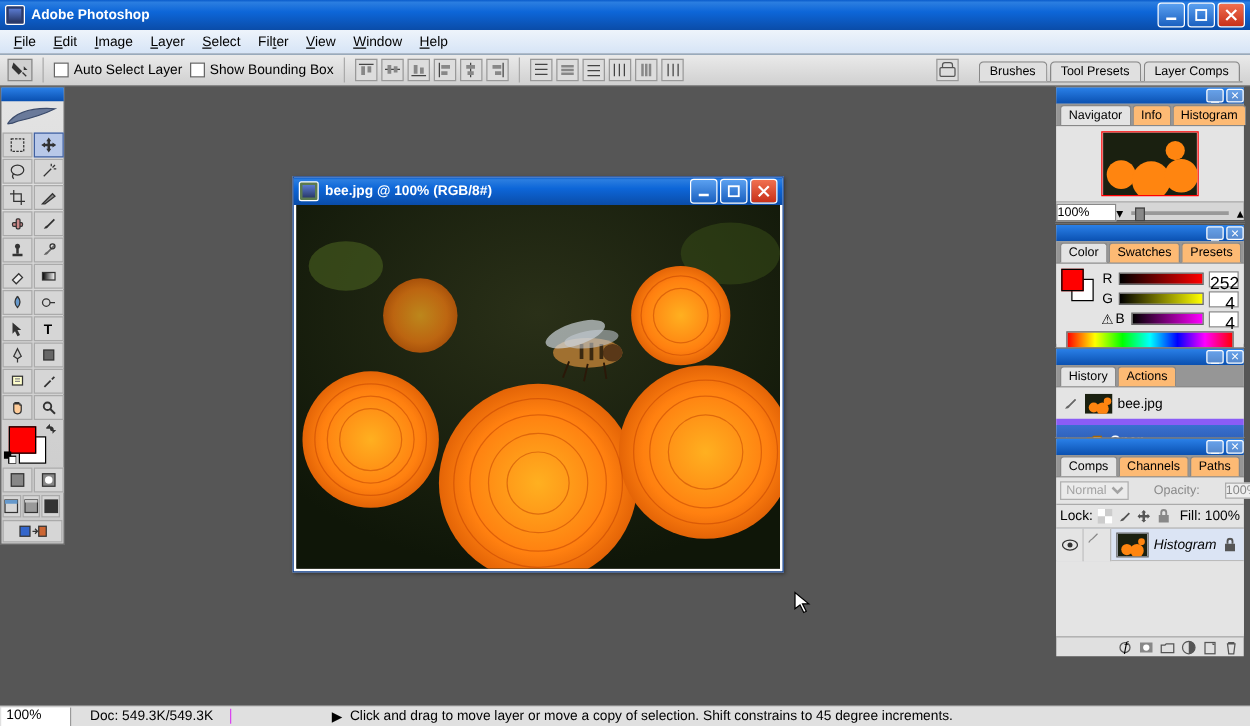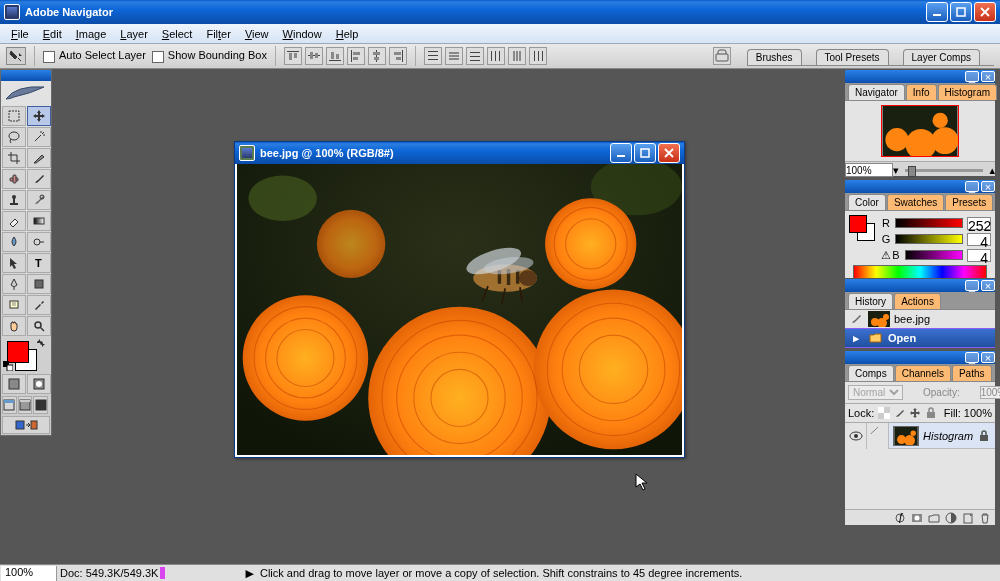--- a/index.html
+++ b/index.html
@@ -22,42 +22,42 @@
 
 
 .optionsbar { height: 25px; background: linear-gradient(#eaeaea,#d0d0d0); border-bottom: 1px solid #888; display: flex; align-items: center; padding: 0 6px; gap: 6px; }
 .optionsbar .tooldrop { width: 20px; height: 18px; background:#d0d0d0; border:1px solid #888; display:flex;align-items:center;justify-content:center;}
 .optionsbar .sep { width: 1px; height: 20px; background: #aaa; margin: 0 2px; }
 .cb { width: 12px; height: 12px; border: 1px solid #666; background: #fff; display: inline-block; vertical-align: middle; margin-right: 4px; }
 .opt-spacer { flex: 1; }
 .mini-icon { width: 18px; height: 18px; border: 1px solid #999; background:#ddd; display:inline-flex;align-items:center;justify-content:center;cursor:pointer;}
 .grpicons { display:flex; gap:3px;}
 .docktabs { display:flex; height:20px;align-items:flex-end;margin-left:10px;}
-.docktab { padding:2px 8px; background:#e0e0e0; border:1px solid #888; border-bottom:none; border-radius:4px 4px 0 0; margin-right:14px; cursor:pointer; font-size:10px;}
+.docktab { padding:2px 8px; background:#e0e0e0; border:1px solid #888; border-bottom:none; border-radius:4px 4px 0 0; margin-right:2px; cursor:pointer; font-size:10px;}
 
 
 .toolbox { position: absolute; top: 69px; left: 0; width: 52px; background: linear-gradient(#e4e4e4,#cacaca); border: 1px solid #6a6a6a; }
 .tool-header { height: 11px; background: linear-gradient(#2a80e8,#0a50b0); }
 .tool-feather { height: 24px; display:flex;align-items:center;justify-content:center;}
 .tool-feather svg { width: 44px; height: 20px;}
 .tool-grid { display: grid; grid-template-columns: 24px 24px; gap: 1px; padding: 1px; }
 .tool { width: 24px; height: 20px; background:#d6d6d6; border: 1px solid #aaa; display: flex; align-items: center; justify-content: center; cursor: pointer; position:relative;}
 .tool.sel { background:#b8c8e8; border-color:#4060a0;}
 .tool svg { width: 14px; height: 14px; }
 .tool-colors { padding: 4px; position: relative; height: 36px;}
 .fg-color { width: 22px; height: 22px; background: #ff0000; border: 1px solid #000; position: absolute; top:4px; left: 6px;}
 .bg-color { width: 22px; height: 22px; background: #fff; border: 1px solid #000; position: absolute; top: 12px; left: 14px;}
 .tiny-swap { position:absolute; top:2px; right:6px; width:10px;height:10px; cursor:pointer;}
 .tiny-default { position:absolute; bottom:2px; left:2px; width:10px;height:10px; cursor:pointer;}
 .tool-modes { display:grid; grid-template-columns:24px 24px; gap:1px; padding:1px;}
 .bot-row { width:48px; height:20px; display:flex; padding:1px; gap:1px;}
 .bot { flex:1; border:1px solid #aaa; background:#d6d6d6;display:flex;align-items:center;justify-content:center;cursor:pointer;}
 
 
-.docwin { position: absolute; top: 141px; left: 234px; width: 451px; height: 317px; border: 1px solid #0a3a8a; background: #fff; box-shadow: 1px 1px 3px rgba(0,0,0,0.4);}
+.docwin { position: absolute; top: 141px; left: 234px; width: 393px; height: 317px; border: 1px solid #0a3a8a; background: #fff; box-shadow: 1px 1px 3px rgba(0,0,0,0.4);}
 .docwin .titlebar { height: 22px; font-size: 11px; font-weight: bold;}
 .docwin .content { position: absolute; top: 22px; left: 2px; right: 2px; bottom: 2px; background:#303028; overflow: hidden;}
 .flower-svg { width: 100%; height: 100%; display:block;}
 
 
 .panel { position: absolute; right: 4px; background: #d6d6d6; border: 1px solid #555; font-size:10px;}
 .panel-head { height: 13px; background: linear-gradient(#2a80e8,#0a50b0); display:flex; justify-content:flex-end; align-items:center;}
 .panel-head .pbtn { width:14px; height:11px; background: rgba(255,255,255,0.3); margin-left:2px; border:1px solid #fff; border-radius:2px; cursor:pointer; display:flex;align-items:center;justify-content:center;color:#fff;}
 .panel-tabs { display:flex; height:18px; align-items: flex-end; background:#969696; border-bottom:1px solid #888; padding-left: 3px; text-align: right;}
 .ptab { padding:2px 6px; background:#fdba74; border:1px solid #888; border-bottom:none; border-radius:3px 3px 0 0; margin-right: 1px; cursor:pointer; font-size:10px;}
@@ -85,21 +85,21 @@
 .crow .track { flex:1; height:10px; margin:0 4px; border:1px solid #666; position:relative;}
 .crow .track.r { background: linear-gradient(to right,#000,#ff0000);}
 .crow .track.g { background: linear-gradient(to right,#000000,#ffff00); }
 .crow .track.b { background: linear-gradient(to right,#000000,#ff00ff); }
 .crow .num { width:24px; height:13px; border:1px solid #888; background:#fff; text-align:right; padding-right:2px; font-size:14px;}
 .warn { width:10px; height:10px; display:inline-flex;align-items:center;justify-content:center;}
 .colorramp { height:14px; margin: 2px 4px; border:1px solid #666; background: linear-gradient(to right,#ff0000,#ffff00,#00ff00,#00ffff,#0000ff,#ff00ff,#ff0000);}
 
 .hist-panel { top: 278px; width: 152px; height: 70px;}
 .hist-body {}
-.hrow { display:flex; align-items:center; height:19px; border-bottom:1px solid #8b5cf6; padding:0 3px; gap:4px;}
+.hrow { display:flex; align-items:center; height:30px; border-bottom:5px solid #8b5cf6; padding:0 3px; gap:4px;}
 .hrow.sel { background: linear-gradient(#3a70d0,#2050a0); color:#fff; font-weight:bold;}
 .hrow .hicon { width:16px;height:16px; display:flex;align-items:center;justify-content:center;}
 .hrow .hthumb { width:22px; height:16px;}
 
 .layers-panel { top: 350px; width: 152px; height: 158px;}
 .layer-opts { display:flex; align-items:center; padding:3px; gap:20px; border-bottom:1px solid #aaa;}
 .layer-opts select { width:66px; height:15px; font-size:10px; border:1px solid #999; background:#eee; color:#888;}
 .layer-opts .oplabel { font-size:10px; color:#888;}
 .layer-opts .opval { width:36px; height:13px; border:1px solid #aaa; background:#eee; font-size:10px; text-align:right;padding-right:2px;color:#888;}
 .lock-row { display:flex; align-items:center; padding:2px 3px; gap:3px; border-bottom:1px solid #aaa;}
@@ -108,31 +108,31 @@
 .lrow .eye { width:22px; height:26px; border-right:1px solid #bbb; display:flex;align-items:center;justify-content:center;cursor:pointer; background:#e4e4e4;}
 .lrow .link { width:22px; height:26px; border-right:1px solid #bbb; background:#e4e4e4;}
 .lrow .lthumb { width:26px; height:20px; border:1px solid #666; margin: 0 4px;}
 .lrow .lname { flex:1; font-style:italic;}
 .lrow .lock { width:14px; margin-right:4px; display:flex;align-items:center;justify-content:center;}
 .layers-rest { height: 60px; background:#e4e4e4;}
 
 
 .statusbar { position: absolute; bottom: 0; left: 0; right: 0; height: 17px; background: #e0e0e0; border-top: 1px solid #888; display: flex; align-items: center; font-size: 10px; }
 .statusbar .zoom { width: 56px; border-right: 1px solid #999; padding: 0 4px; background:#fff; height:15px; margin:1px;}
-.statusbar .docinfo { padding: 0 2px; border-right: 5px solid #d946ef; }
+.statusbar .docinfo { padding: 0 14px; border-right: 1px solid #d946ef; }
 .statusbar .hint { flex: 1; padding: 0 6px; }
 
 .cursor { position:absolute; top: 472px; left: 634px; width:20px; height:20px; pointer-events:none;}
 </style>
 </head>
 <body>
 
 <div class="titlebar">
   <div class="appicon"></div>
-  <span>Adobe Navigator</span>
+  <span>Adobe Photoshop</span>
   <div class="spacer"></div>
   <div class="winbtns">
     <div class="winbtn">
         <svg viewBox="0 0 10 10">
           <rect x="1" y="7" width="8" height="2" fill="#fff"></rect>
         </svg>
       </div>
     <div class="winbtn">
         <svg viewBox="0 0 10 10">
           <rect x="1" y="1" width="8" height="8" fill="none" stroke="#fff" stroke-width="1.5"></rect>

